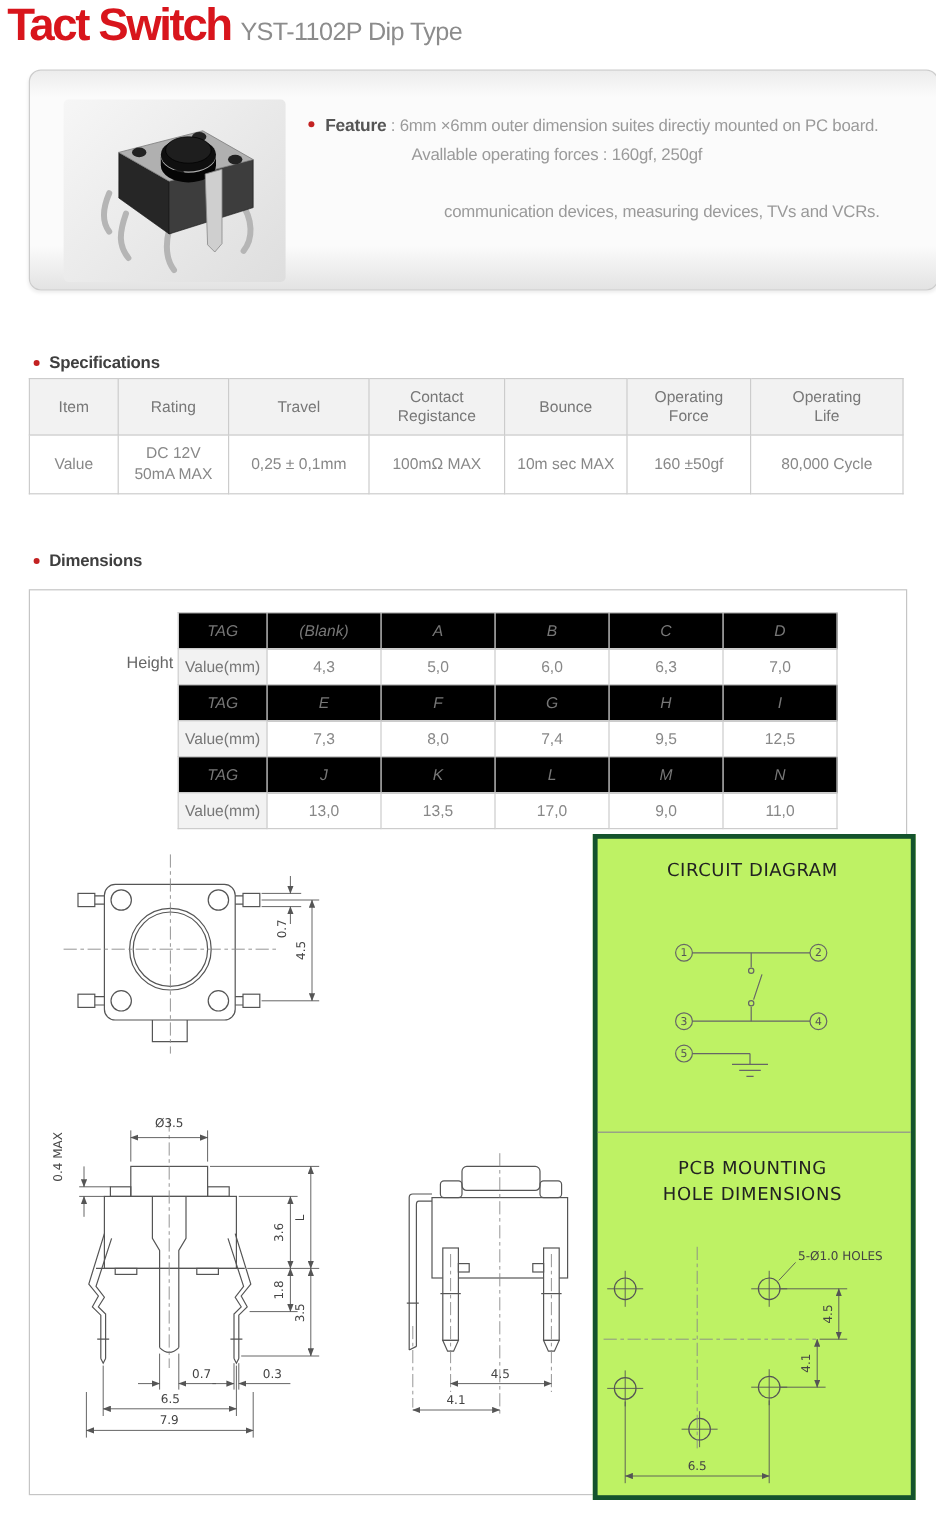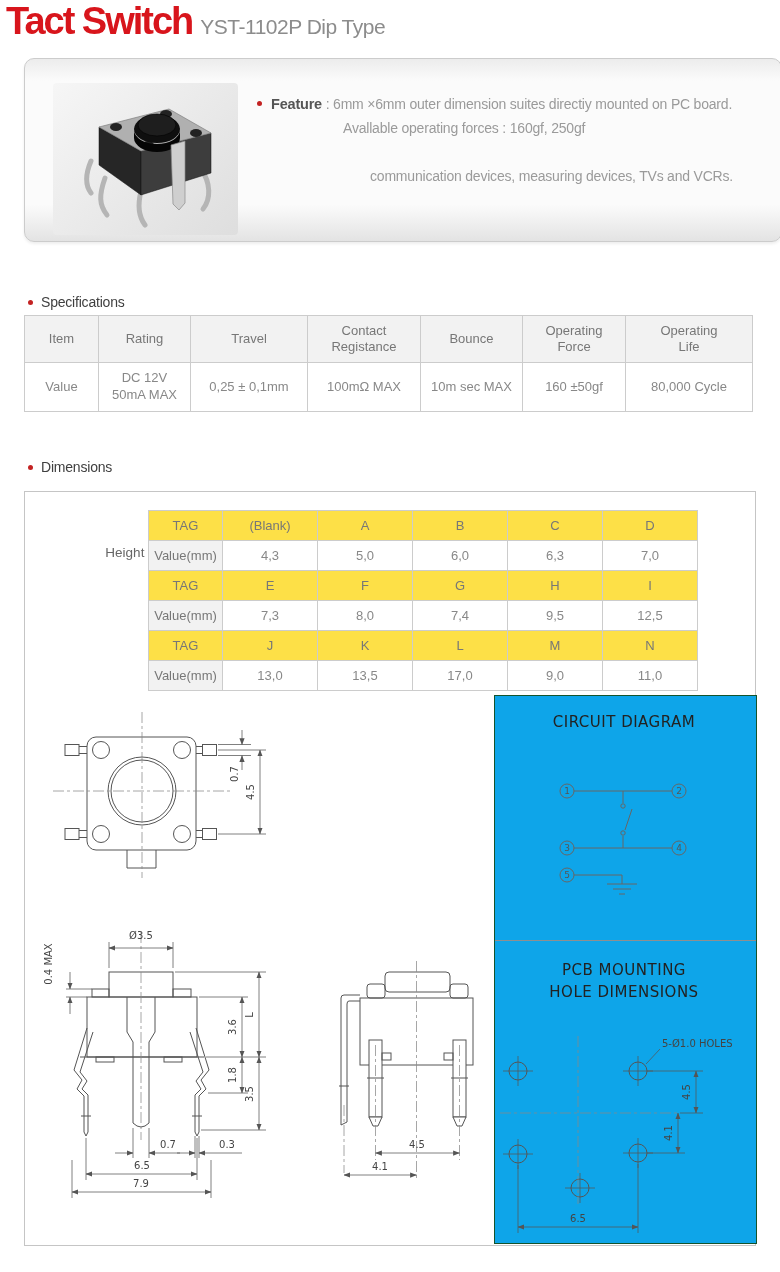--- a/index.html
+++ b/index.html
@@ -14,38 +14,38 @@
   
   .feat-box{left:24px;top:58px;width:730px;height:182px;border:1px solid #ccc;border-radius:10px;
     background:linear-gradient(#ececec,#fbfbfb 12%,#fbfbfb 80%,#e3e3e3);box-shadow:0 2px 3px rgba(0,0,0,0.07);padding-left:26px;}
   .photo{left:28px;top:24px;width:185px;height:152px;border-radius:4px;overflow:hidden;
     background:linear-gradient(135deg,#f6f6f6,#dedede);}
   .frow{position:absolute;white-space:nowrap;font-size:14px;color:#9a9a9a;letter-spacing:-0.2px;}
   .frow .fl{font-weight:bold;color:#555;font-size:14.5px;}
   .dot{display:inline-block;width:5px;height:5px;border-radius:50%;background:#c32222;vertical-align:3px;margin-right:9px;}
 
   
-  .sech{position:absolute;display:flex;align-items:center;font-size:14px;color:#3f3f3f;font-weight:normal;letter-spacing:-0.2px;}
+  .sech{position:absolute;display:flex;align-items:center;font-size:14px;color:#3f3f3f;font-weight:bold;letter-spacing:-0.2px;}
   .sech .dot{margin-right:8px;vertical-align:0;}
 
   
   table{border-collapse:collapse;table-layout:fixed;text-align:center;background:#fff;}
   .spec{left:24px;top:315px;width:629px;font-size:13px;}
   .spec th{background:#f2f2f2;font-weight:normal;color:#777;height:44px;border:1px solid #ccc;white-space:pre-line;line-height:1.25;}
   .spec td{height:46px;border:1px solid #ccc;color:#888;white-space:pre-line;line-height:1.3;}
 
   .bigbox{left:24px;top:491px;width:730px;height:753px;border:1px solid #c5c5c5;}
   .hlabel{left:80px;top:545px;width:110px;text-align:center;font-size:13.5px;color:#666;}
   .dimt{left:148px;top:510px;width:549px;font-size:13px;}
   .dimt td{height:27px;border:1px solid #ccc;color:#888;}
-  .dimt tr.tag td{background:#fde047;color:#777;}
+  .dimt tr.tag td{background:#000000;color:#777;font-style:italic;}
   .dimt td.lbl{background:#f2f2f2;color:#777;}
 
   
-  .rightcol{left:494px;top:695px;width:261px;height:547px;border:1px solid #14532d;background:#0ea5e9;}
+  .rightcol{left:494px;top:695px;width:261px;height:547px;border:4px solid #14532d;background:#bef264;}
   .rdivider{position:absolute;left:0;top:244px;width:100%;height:0;border-top:1px solid #8f8f8f;}
 
   
   .ln{fill:none;stroke:#555;stroke-width:1;}
   .lnf{fill:#fff;stroke:#555;stroke-width:1;}
   .dim{fill:none;stroke:#555;stroke-width:0.75;}
   .cl{fill:none;stroke:#8a8a8a;stroke-width:0.75;stroke-dasharray:11 3 3 3;}
   .cir{fill:none;stroke:#666;stroke-width:1;}
   text.dt{font-family:"DejaVu Sans",sans-serif;font-size:10px;fill:#444;}
   text.dt9{font-family:"DejaVu Sans",sans-serif;font-size:9px;fill:#555;}

